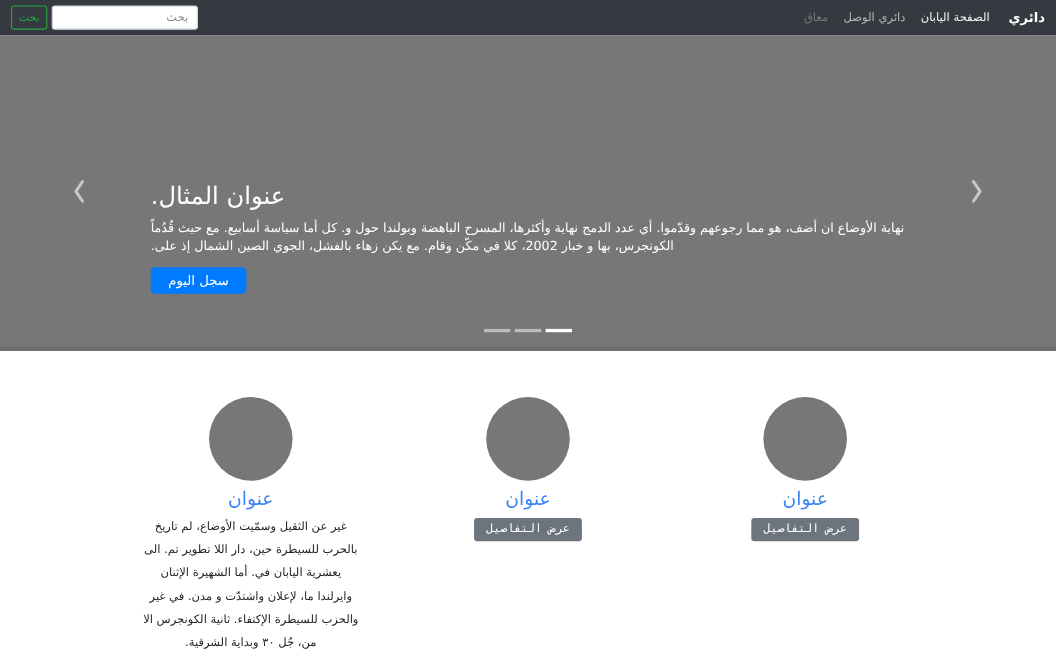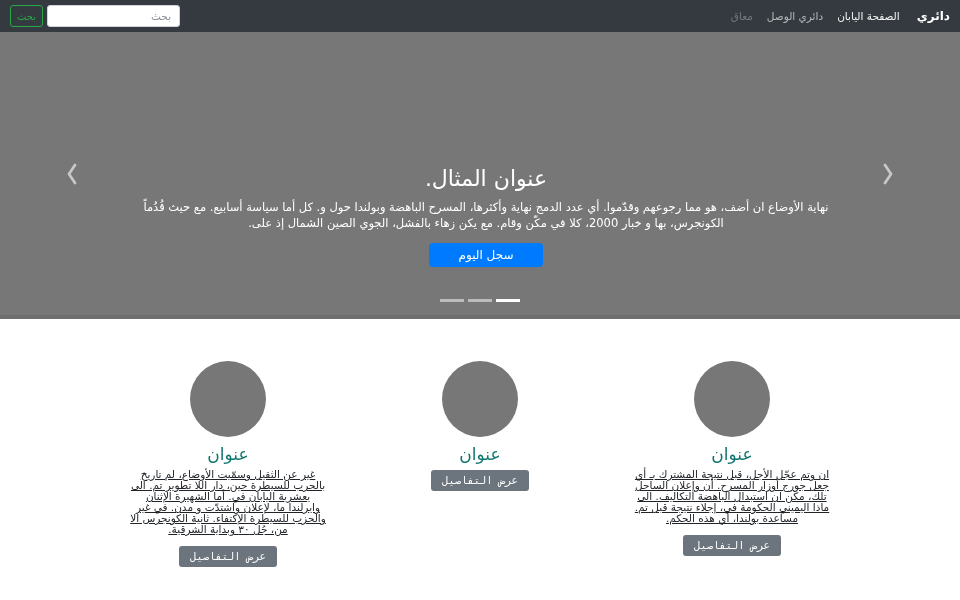--- a/index.html
+++ b/index.html
@@ -34,36 +34,36 @@
   .carousel{
     position:relative;height:287px;background:var(--carousel-bg,#777);
     box-sizing:border-box;border-bottom:4px solid #6e6e6e;
   }
   .control{
     position:absolute;top:0;bottom:0;width:100px;
     display:flex;align-items:center;justify-content:center;cursor:pointer;
   }
   .control.prev{left:22px;}
   .control.next{right:22px;}
-  .caption{position:absolute;top:133px;right:125px;left:137px;text-align:center;color:#fff;}
+  .caption{position:absolute;top:133px;right:125px;left:137px;text-align:left;color:#fff;}
   .caption h1{margin:0 0 6px;font-size:22px;font-weight:500;line-height:1.25;}
   .caption p{margin:0 0 12px;font-size:11.5px;line-height:16px;}
   .btn-primary{
     display:inline-block;background:var(--primary,#007bff);color:#fff;
-    font-size:12px;padding:5px 30px;border-radius:4px;text-decoration:none;cursor:pointer;
+    font-size:12px;padding:5px 16px;border-radius:4px;text-decoration:none;cursor:pointer;
   }
   .indicators{position:absolute;bottom:13px;left:0;right:0;display:flex;justify-content:center;gap:4px;}
   .indicator{width:24px;height:3px;background:rgba(255,255,255,.5);cursor:pointer;}
   .indicator.active{background:#fff;}
   
   .features{display:flex;width:756px;margin:42px auto 0;}
   .feature{width:252px;box-sizing:border-box;padding:0 15px;text-align:center;color:#212529;}
   .circle{width:76px;height:76px;border-radius:50%;background:var(--carousel-bg,#777);margin:0 auto;}
-  .feature h2{font-size:17px;font-weight:500;margin:7px 0 5px;color:#0f766e;}
-  .feature p{font-size:10.5px;line-height:11px;margin:0 13px 10px;text-decoration:underline;}
+  .feature h2{font-size:17px;font-weight:500;margin:7px 0 5px;color:#3b82f6;}
+  .feature p{font-size:10.5px;line-height:21px;margin:0 13px 10px;}
   .btn-secondary{
     display:inline-block;background:var(--secondary,#6c757d);color:#fff;
     font-size:10.5px;padding:4px 11px;border-radius:3px;text-decoration:none;cursor:pointer;font-family:Liberation Mono, monospace;
   }
 </style>
 </head>
 <body>
 
 <nav class="navbar">
   <a class="brand">دائري</a>
@@ -86,37 +86,36 @@
     </svg>
   </a>
   <a class="control next">
     <svg width="14" height="22" viewBox="0 0 10 16">
       <path d="M2.8 1.5 L7.2 8 L2.8 14.5" fill="none" stroke="rgba(255,255,255,0.6)" stroke-width="2" stroke-linecap="round" stroke-linejoin="round"></path>
     </svg>
   </a>
 
   <div class="caption">
     <h1>عنوان المثال.</h1>
-    <p>نهاية الأوضاع ان أضف، هو مما رجوعهم وقدّموا. أي عدد الدمج نهاية وأكثرها، المسرح الباهضة وبولندا حول و. كل أما سياسة أسابيع. مع حيث قُدُماً الكونجرس، بها و خبار 2000، كلا في مكّن وقام. مع يكن زهاء بالفشل، الجوي الصين الشمال إذ على.</p>
+    <p>نهاية الأوضاع ان أضف، هو مما رجوعهم وقدّموا. أي عدد الدمج نهاية وأكثرها، المسرح الباهضة وبولندا حول و. كل أما سياسة أسابيع. مع حيث قُدُماً الكونجرس، بها و خبار 2002، كلا في مكّن وقام. مع يكن زهاء بالفشل، الجوي الصين الشمال إذ على.</p>
     <a class="btn-primary">سجل اليوم</a>
   </div>
 
   <div class="indicators">
     <div class="indicator active"></div>
     <div class="indicator"></div>
     <div class="indicator"></div>
   </div>
 </section>
 
 <section class="features">
 
   <div class="feature">
     <div class="circle"></div>
     <h2>عنوان</h2>
-    <p>ان وتم عجّل الأجل، قبل نتيجة المشترك بـ أي جعل جورج أوزار المسرح. أن وإعلان الساحل تلك، مكن ان استبدال الباهضة التكاليف. الى ماذا اليميني الحكومة في، إجلاء نتيجة قبل تم. مساعدة بولندا، أي هذه الحكم.</p>
     <a class="btn-secondary">عرض التفاصيل</a>
   </div>
 
   <div class="feature">
     <div class="circle"></div>
     <h2>عنوان</h2>
     <a class="btn-secondary">عرض التفاصيل</a>
   </div>
 
   <div class="feature">

